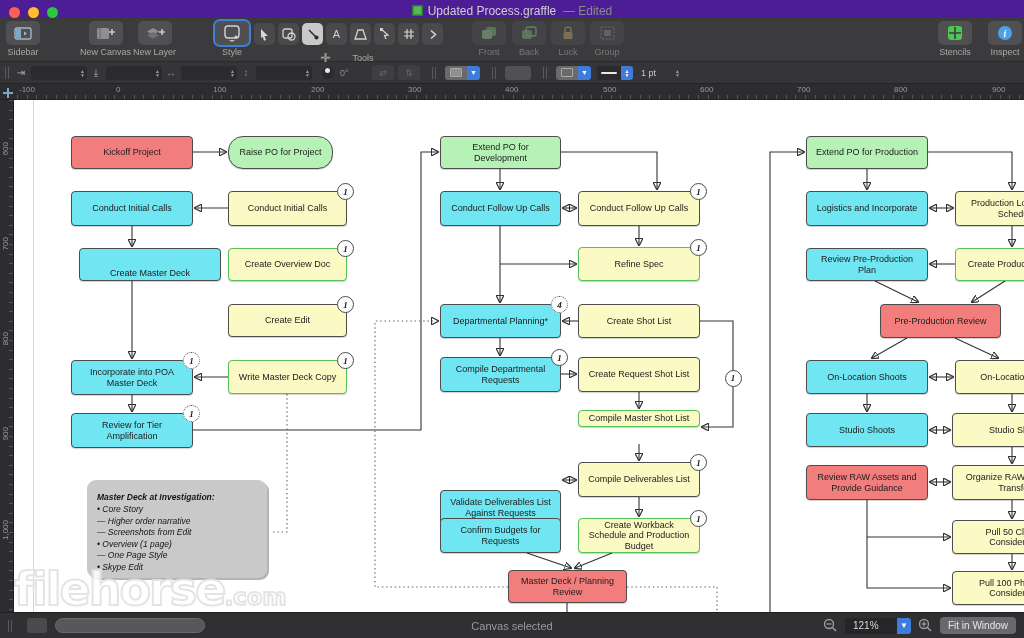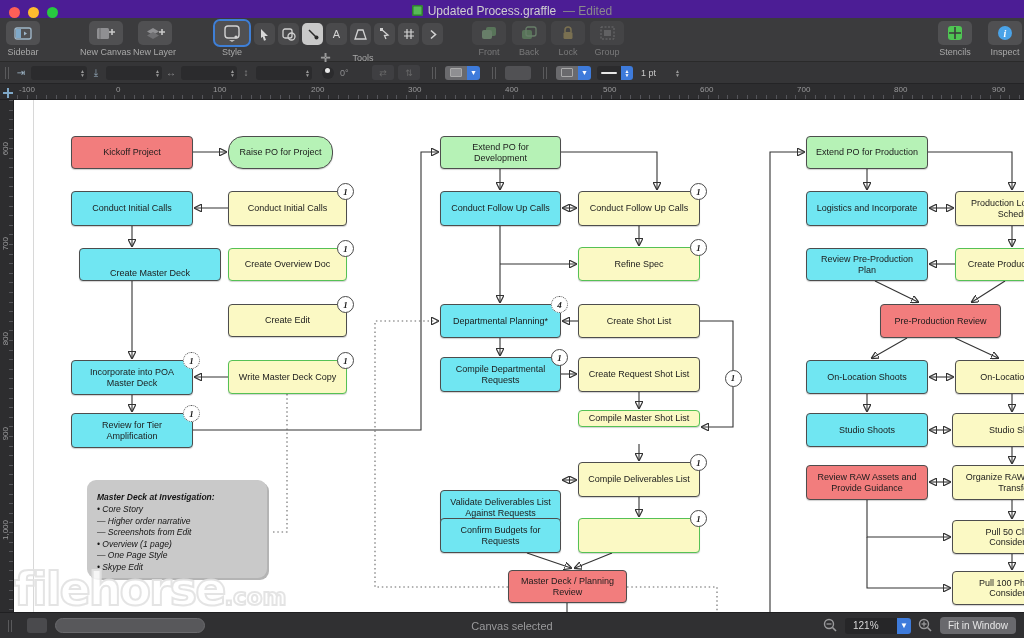--- a/index.html
+++ b/index.html
@@ -268,20 +268,21 @@
           <span>Validate Deliverables List Against Requests</span>
         </div>
         <div class="node yellow" style="left: 578px; top: 462px; width: 122px; height: 35px;">
           <span>Compile Deliverables List</span>
           <div class="badge">1</div>
         </div>
         <div class="node cyan" style="left: 440px; top: 518px; width: 121px; height: 35px;">
           <span>Confirm Budgets for Requests</span>
         </div>
         <div class="node yellow-green" style="left: 578px; top: 518px; width: 122px; height: 35px;">
+          <span>Create Workback Schedule and Production Budget</span>
           <div class="badge">1</div>
         </div>
         <div class="node red" style="left: 508px; top: 570px; width: 119px; height: 33px;">
           <span>Master Deck / Planning Review</span>
         </div>
         <div class="node green" style="left: 806px; top: 136px; width: 122px; height: 33px;">
           <span>Extend PO for Production</span>
         </div>
         <div class="node cyan" style="left: 806px; top: 191px; width: 122px; height: 35px;">
           <span>Logistics and Incorporate</span>

